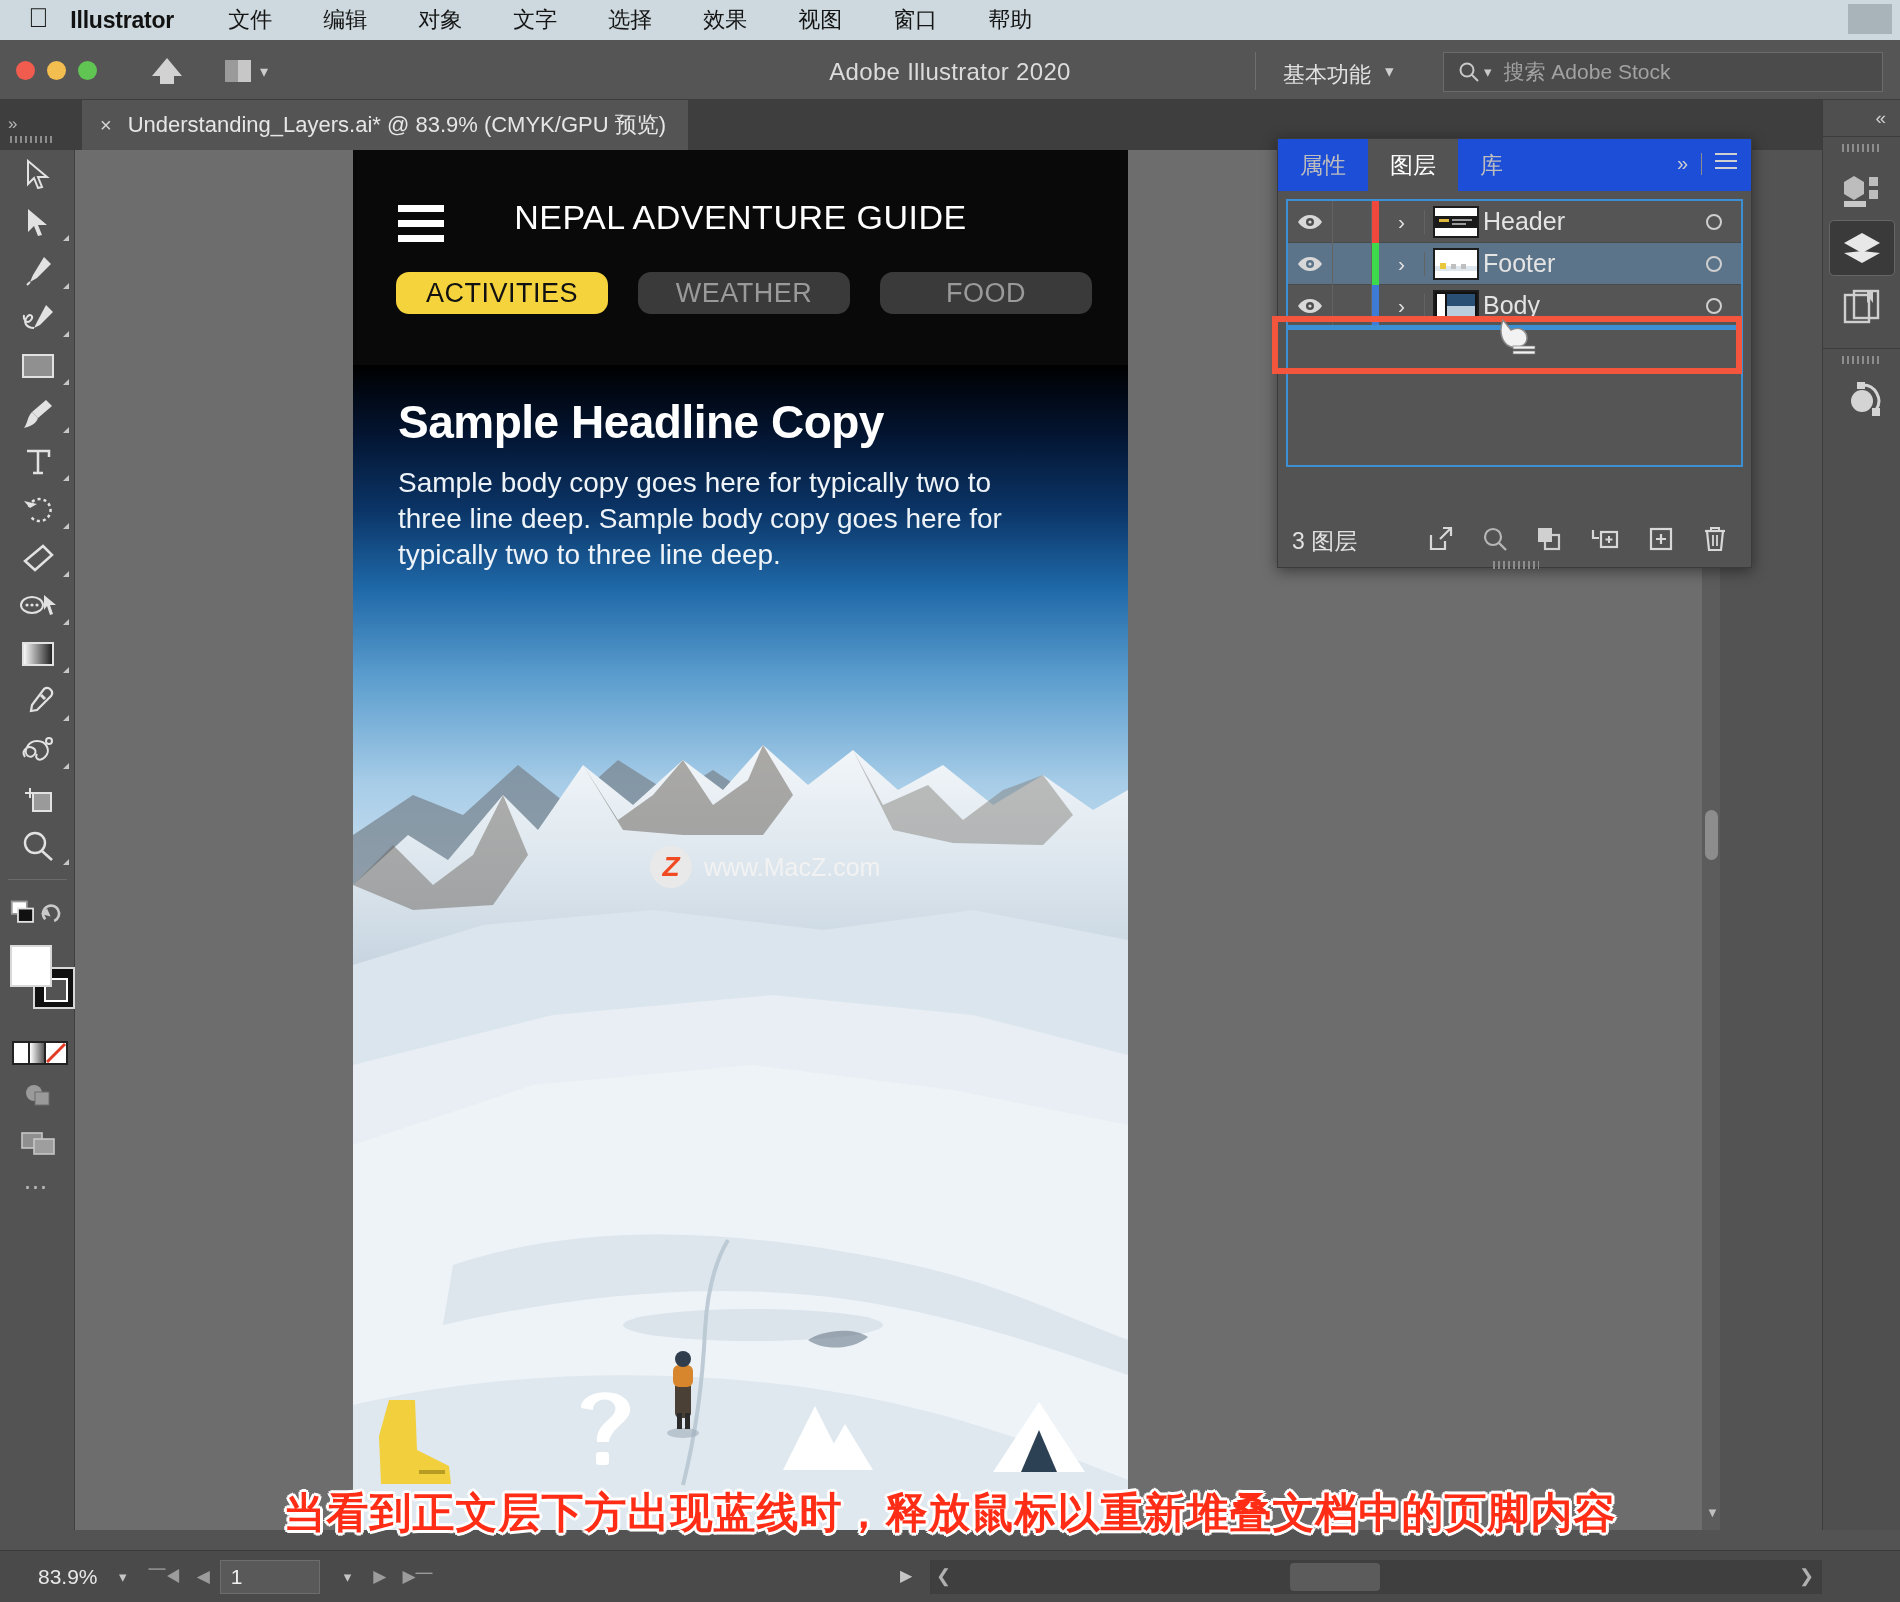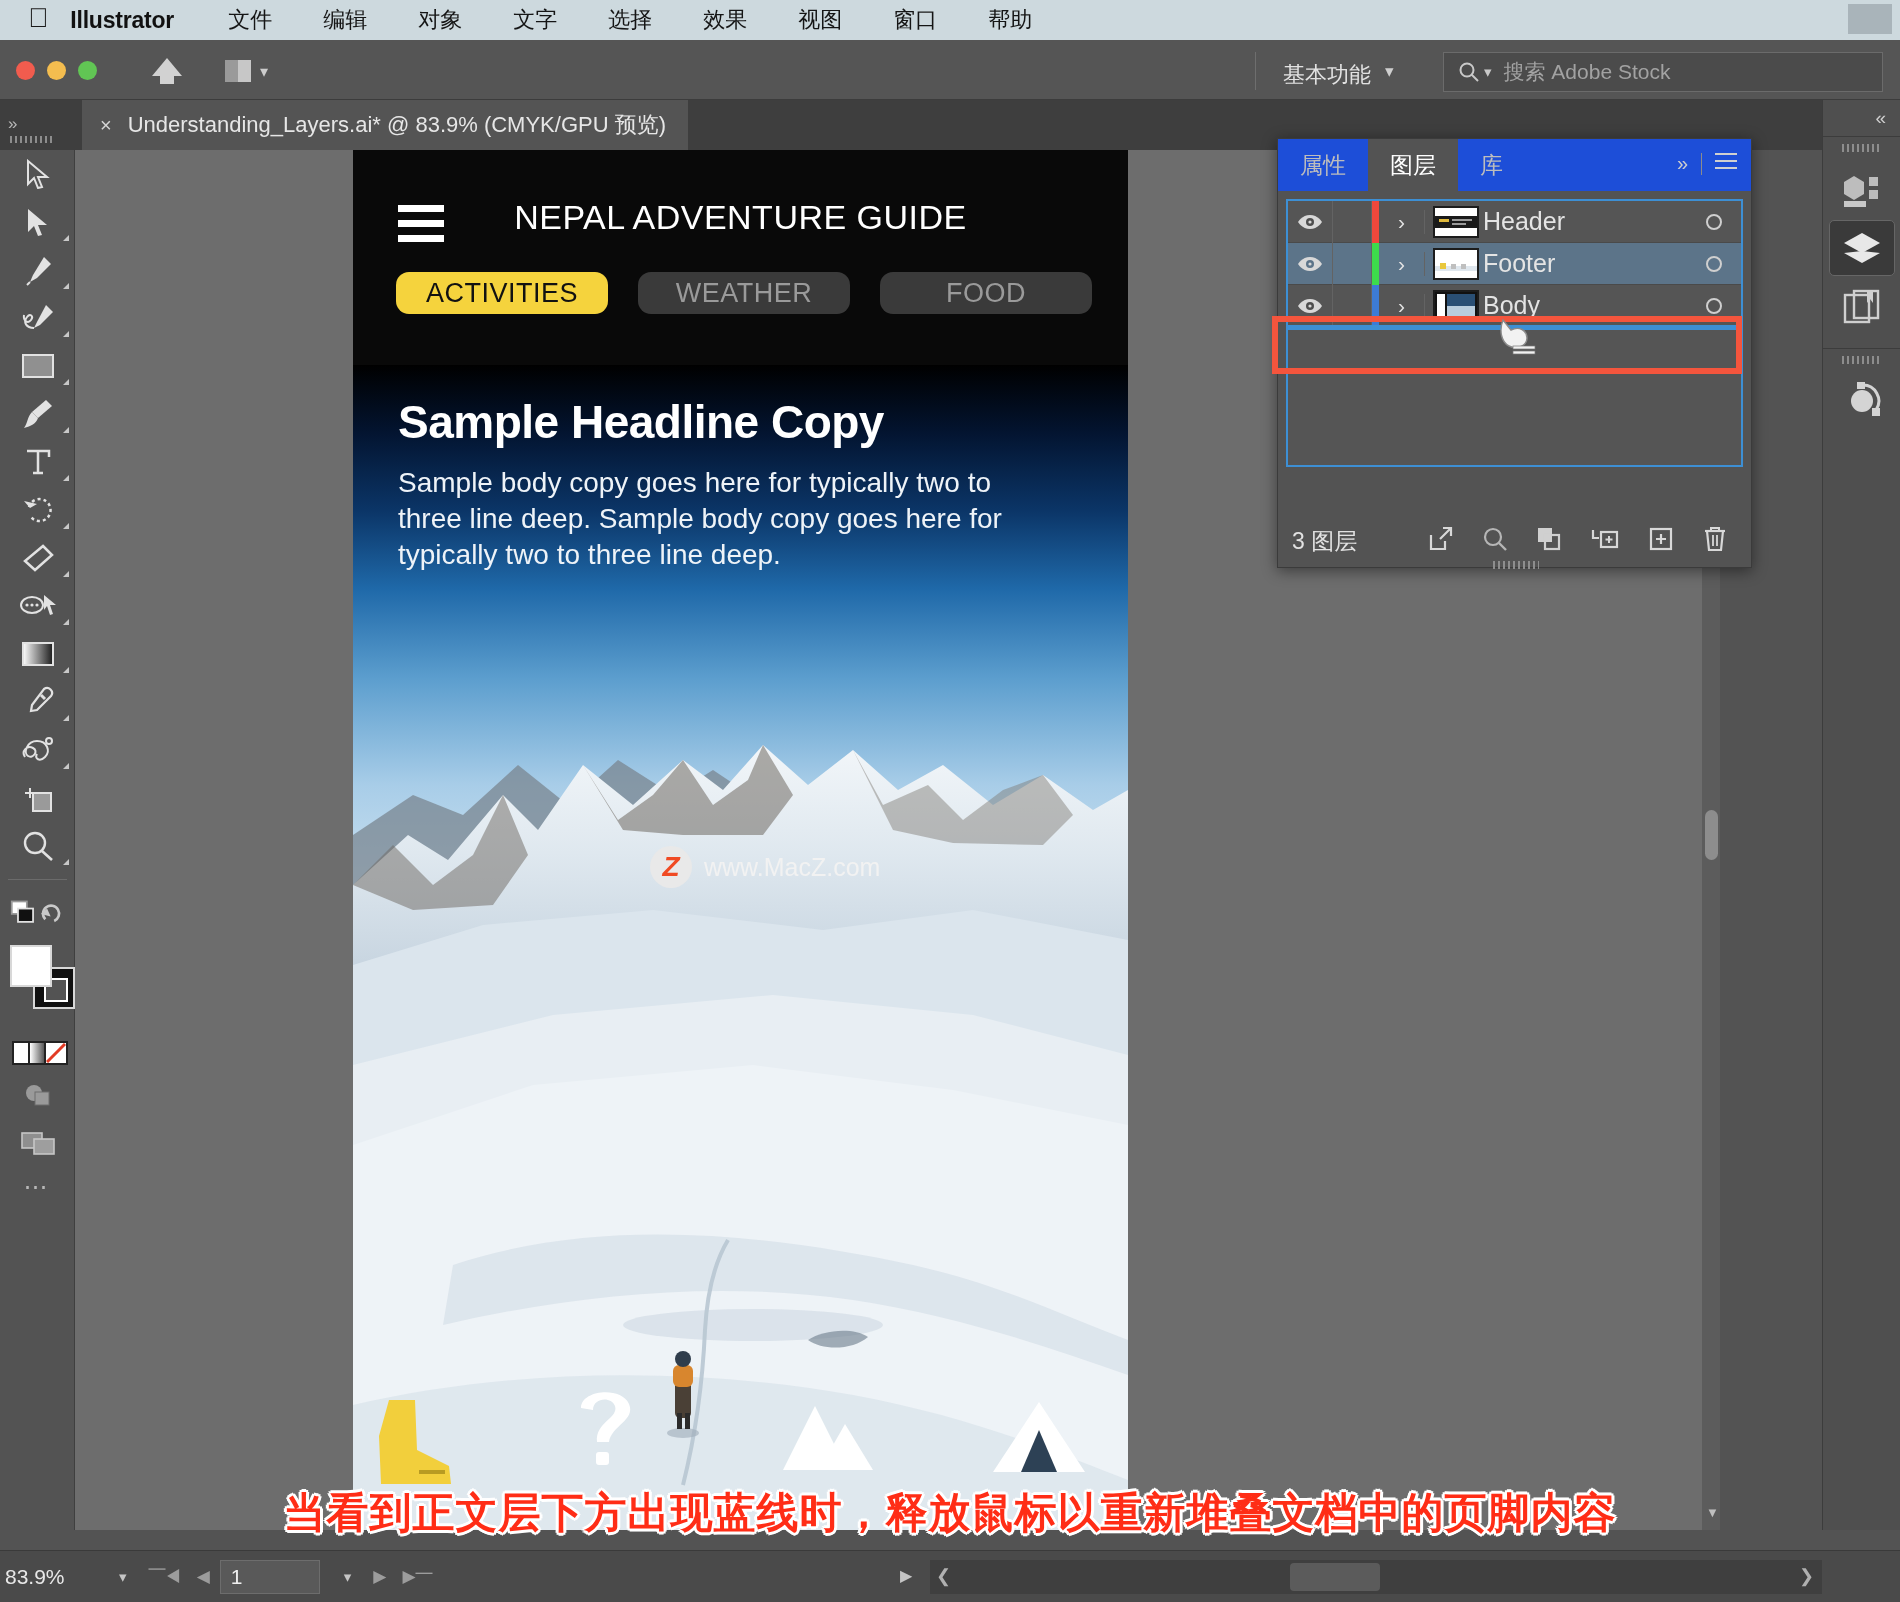--- a/index.html
+++ b/index.html
@@ -180,21 +180,21 @@
   .rd-grip { width: 40px; height: 8px; margin: 7px auto 9px auto;
     background: repeating-linear-gradient(90deg,#8d8d8d 0 2px, transparent 2px 5px); }
   .rd-btn { width: 66px; height: 56px; margin: 3px auto; display: flex; align-items: center; justify-content: center; border-radius: 5px; }
   .rd-btn.active { background: #3a3a3a; border: 1px solid #666; }
 
   
   .statusbar {
     position: absolute; left: 0; bottom: 0; width: 1900px; height: 52px;
     background: #4a4a4a; border-top: 1px solid #3a3a3a; display: flex; align-items: center;
   }
-  .sb-zoom { width: 105px; padding-left: 5px; font-size: 21px; color: #e8e8e8; }
+  .sb-zoom { width: 105px; padding-left: 38px; font-size: 21px; color: #e8e8e8; }
   .sb-chev { font-size: 15px; color: #c5c5c5; padding: 0 14px; }
   .sb-nav { display: flex; align-items: center; gap: 16px; color: #9c9c9c; font-size: 17px; padding-left: 8px; }
   .sb-page { width: 100px; height: 34px; background: #595959; border: 1px solid #6d6d6d; display: flex; align-items: center; padding-left: 10px; font-size: 21px; color: #efefef; margin: 0 10px; }
   .sb-mid { flex: 1; text-align: center; font-size: 21px; color: #dcdcdc; }
   .sb-hscroll { position: absolute; left: 930px; right: 78px; height: 34px; background: #3f3f3f; top: 9px; }
   .sb-hscroll .th { position: absolute; left: 360px; top: 3px; width: 90px; height: 28px; background: #5b5b5b; border-radius: 4px; }
   .sb-hscroll .lf { position: absolute; left: 6px; top: 5px; font-size: 18px; color: #b0b0b0; }
   .sb-hscroll .rt { position: absolute; right: 8px; top: 5px; font-size: 18px; color: #b0b0b0; }
   .sb-playarrow { position: absolute; left: 900px; top: 15px; font-size: 16px; color: #c5c5c5; }
 
@@ -235,20 +235,21 @@
     </div>
     <div class="home-ic">
       <svg width="34" height="30" viewBox="0 0 34 30">
           <path d="M17 2 L32 20 L24 20 L24 28 L10 28 L10 20 L2 20 Z" fill="#d2d2d2"></path>
         </svg>
     </div>
     <div class="arrange-ic">
       <span class="arrange-box"></span>
       <span class="chev">▾</span>
     </div>
+    <div class="apptitle">Adobe Illustrator 2020</div>
     <div class="ws-sep"></div>
     <div class="ws-label">基本功能</div>
     <div class="ws-chev">▾</div>
     <div class="search-box">
       <svg width="22" height="22" viewBox="0 0 22 22">
           <circle cx="9" cy="9" r="6.5" stroke="#c9c9c9" stroke-width="2" fill="none"></circle>
           <line x1="13.5" y1="13.5" x2="20" y2="20" stroke="#c9c9c9" stroke-width="2"></line>
         </svg>
       <span style="color:#c9c9c9;font-size:15px">▾</span>
       <span class="ph">搜索 Adobe Stock</span>

